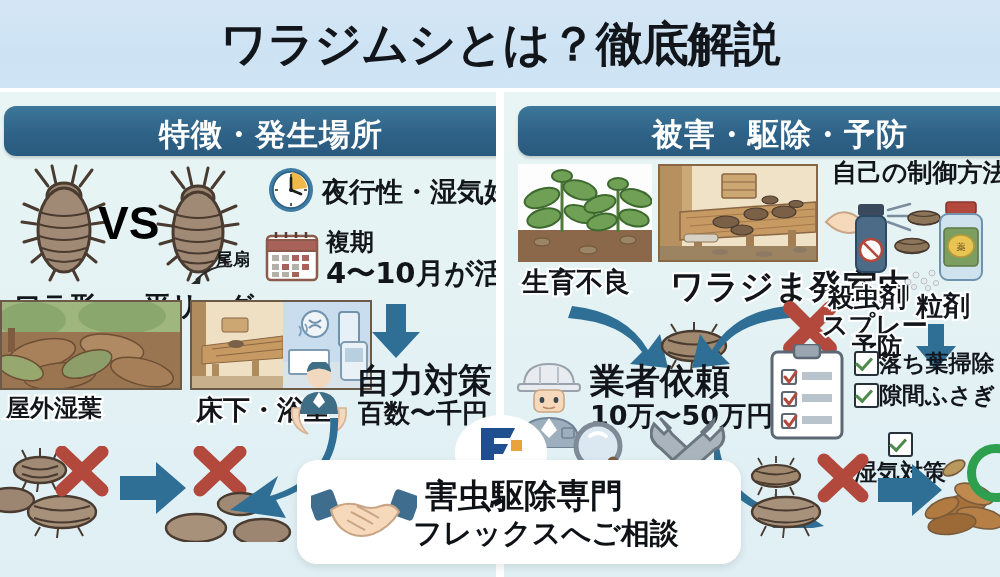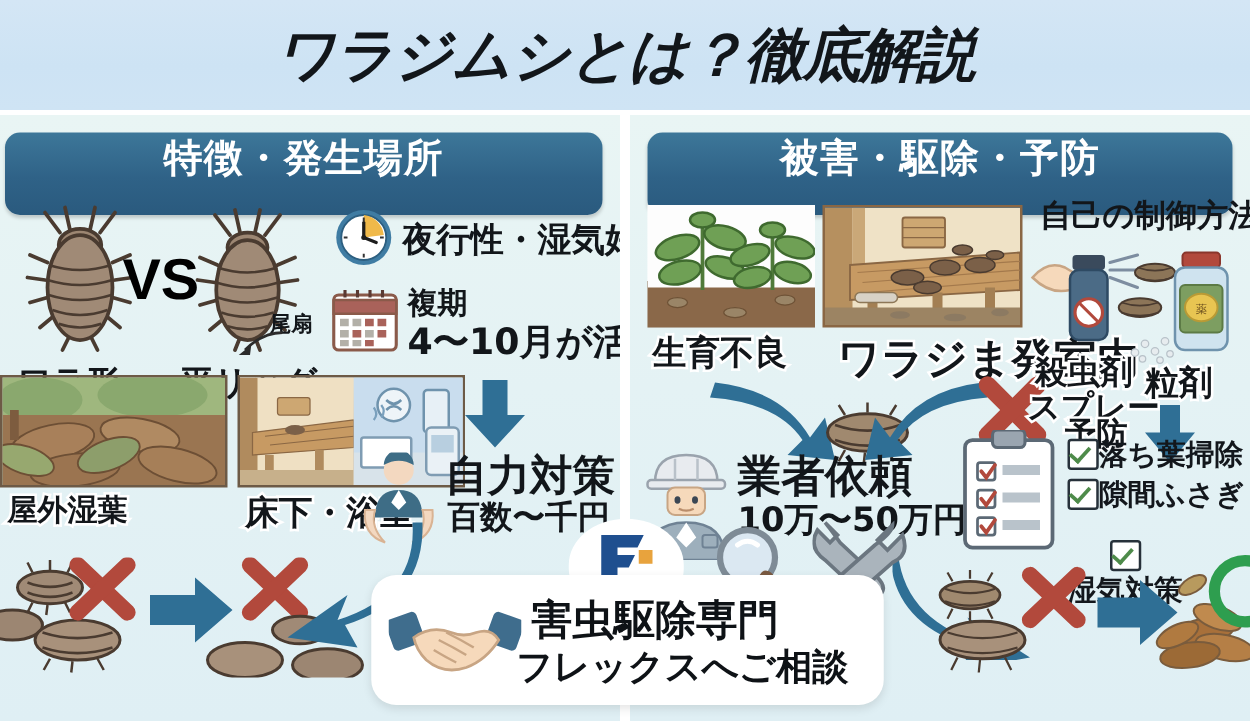--- a/index.html
+++ b/index.html
@@ -13,39 +13,39 @@
   
   .title-band{
     position:absolute;left:0;top:0;width:1000px;height:88px;
     background:linear-gradient(180deg,#d4e6f5 0%,#cde3f4 60%,#cfe4f4 100%);
     display:flex;align-items:center;justify-content:center;
   }
   .title-text{
     font-size:47px;font-weight:bold;color:#111315;letter-spacing:-1px;
     font-family:"DejaVu Sans","Liberation Sans",sans-serif;
     white-space:nowrap;
-    font-style:italic;
   }
   .title-rule{position:absolute;left:0;top:88px;width:1000px;height:4px;background:#ffffff;}
 
   
   .panel{
     position:absolute;top:92px;height:485px;
     background:linear-gradient(180deg,#e9f5f4 0%,#e4f2f4 45%,#dfeff4 100%);
     overflow:hidden;
   }
   .panel-left{left:0;width:496px;}
   .panel-right{left:504px;width:496px;}
   .panel-divider{position:absolute;left:496px;top:92px;width:8px;height:485px;background:#ffffff;}
 
   .section-head{
-    position:absolute;height:66px;border-radius:12px;
+    position:absolute;height:50px;border-radius:12px;
     background:linear-gradient(180deg,#3d7799 0%,#2f6287 55%,#2a5a7e 100%);
-    display:flex;align-items:flex-start;justify-content:center;
+    display:flex;align-items:flex-end;justify-content:center;
     box-shadow:0 2px 3px rgba(0,0,0,.18);
+    padding-left:28px;
   }
   .section-head span{
     color:#ffffff;font-size:31px;font-weight:bold;letter-spacing:1px;
     font-family:"DejaVu Sans","Liberation Sans",sans-serif;white-space:nowrap;
   }
   .head-left{left:4px;top:14px;width:478px;}
   .head-right{left:14px;top:14px;width:468px;}
 
   
   .jp{font-family:"DejaVu Sans","Liberation Sans",sans-serif;color:#12161a;}
@@ -73,21 +73,21 @@
   .check-box::after{
     content:"";position:absolute;left:3px;top:1px;width:7px;height:13px;
     border-right:3.5px solid #4e8b4a;border-bottom:3.5px solid #4e8b4a;
     transform:rotate(42deg);
   }
   .check-text{font-size:23px;font-weight:bold;color:#13171c;
     font-family:"DejaVu Sans","Liberation Sans",sans-serif;}
 
   
   .cta-box{
-    position:absolute;left:297px;top:460px;width:410px;height:104px;
+    position:absolute;left:297px;top:460px;width:444px;height:104px;
     background:#ffffff;border-radius:20px;box-shadow:0 3px 8px rgba(0,0,0,.10);
   }
   .cta-line{position:absolute;left:128px;font-weight:bold;color:#0e1216;
     font-family:"DejaVu Sans","Liberation Sans",sans-serif;white-space:nowrap;}
 
   .logo-badge{
     position:absolute;left:455px;top:415px;width:92px;height:74px;
     background:#ffffff;border-radius:50% 50% 46% 46%;
     display:flex;flex-direction:column;align-items:center;justify-content:center;
   }

